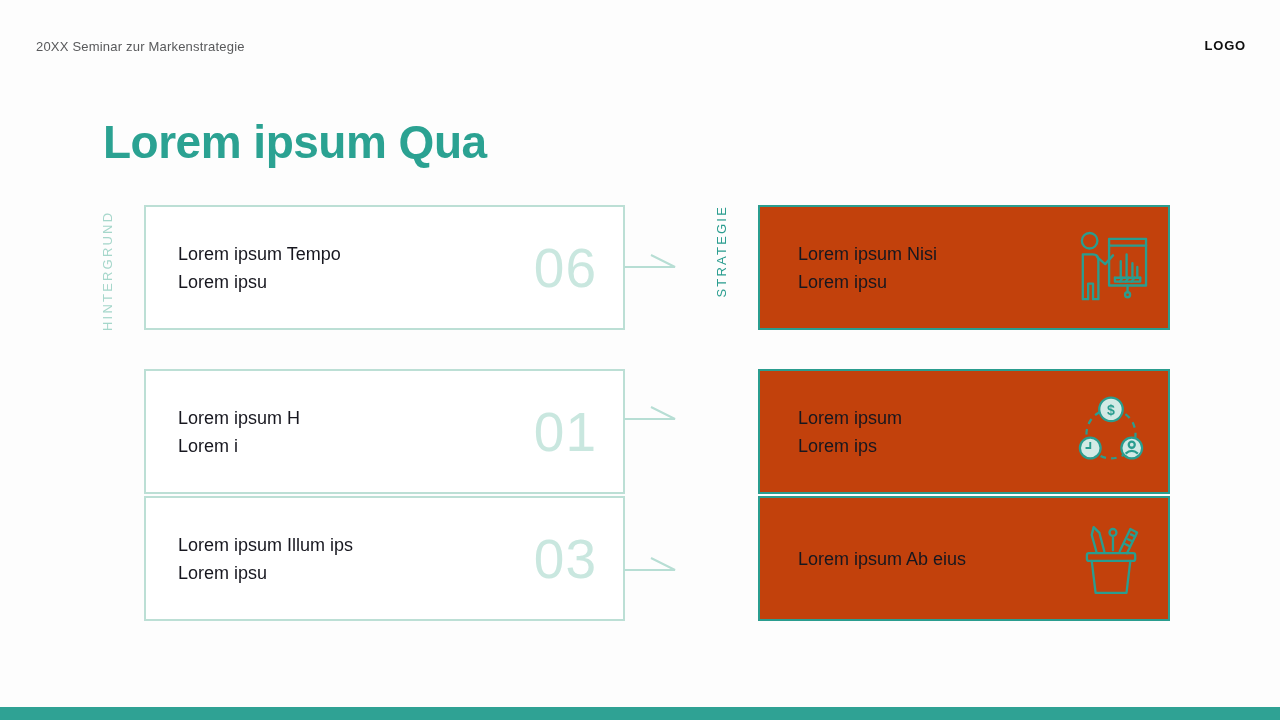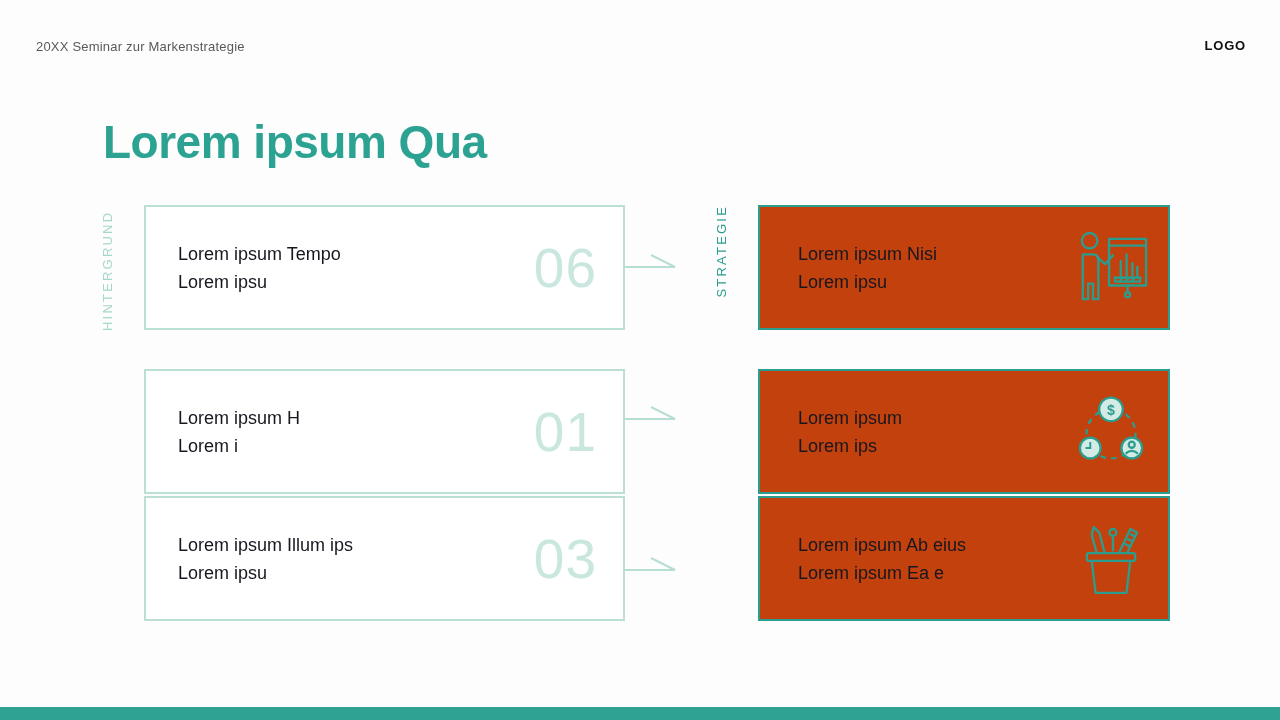--- a/index.html
+++ b/index.html
@@ -135,21 +135,20 @@
         <circle cx="57" cy="55" r="11" fill="#d3eae5"></circle>
         <circle cx="57" cy="51.5" r="3.2"></circle>
         <path d="M50.5 61 Q57 55 63.5 61"></path>
       </g>
     </svg>
   </div>
 
   <div class="box right row3">
     <div class="box-text">
       <div>Lorem ipsum Ab eius</div>
-      <div>Lorem ipsum Ea e</div>
     </div>
     <svg class="box-icon" style="right:28px" width="56" height="76" viewBox="0 0 58 78">
       <g fill="none" stroke="#2a9d8f" stroke-width="2.4" stroke-linecap="round" stroke-linejoin="round">
         <path d="M13 32 L8 14 L10 6 L16 12 L21 31"></path>
         <path d="M30 30 V17"></path>
         <circle cx="30" cy="11.5" r="3.6"></circle>
         <path d="M37 31 L48 8 L55 11.5 L44.5 33"></path>
         <path d="M42.5 23.5 l4.5 2.2 M45.5 18.5 l4.5 2.2 M48.5 13.5 l4.5 2.2"></path>
         <rect x="3" y="33" width="50" height="8" rx="2"></rect>
         <path d="M8 41 L12 74 H44 L48 41"></path>

